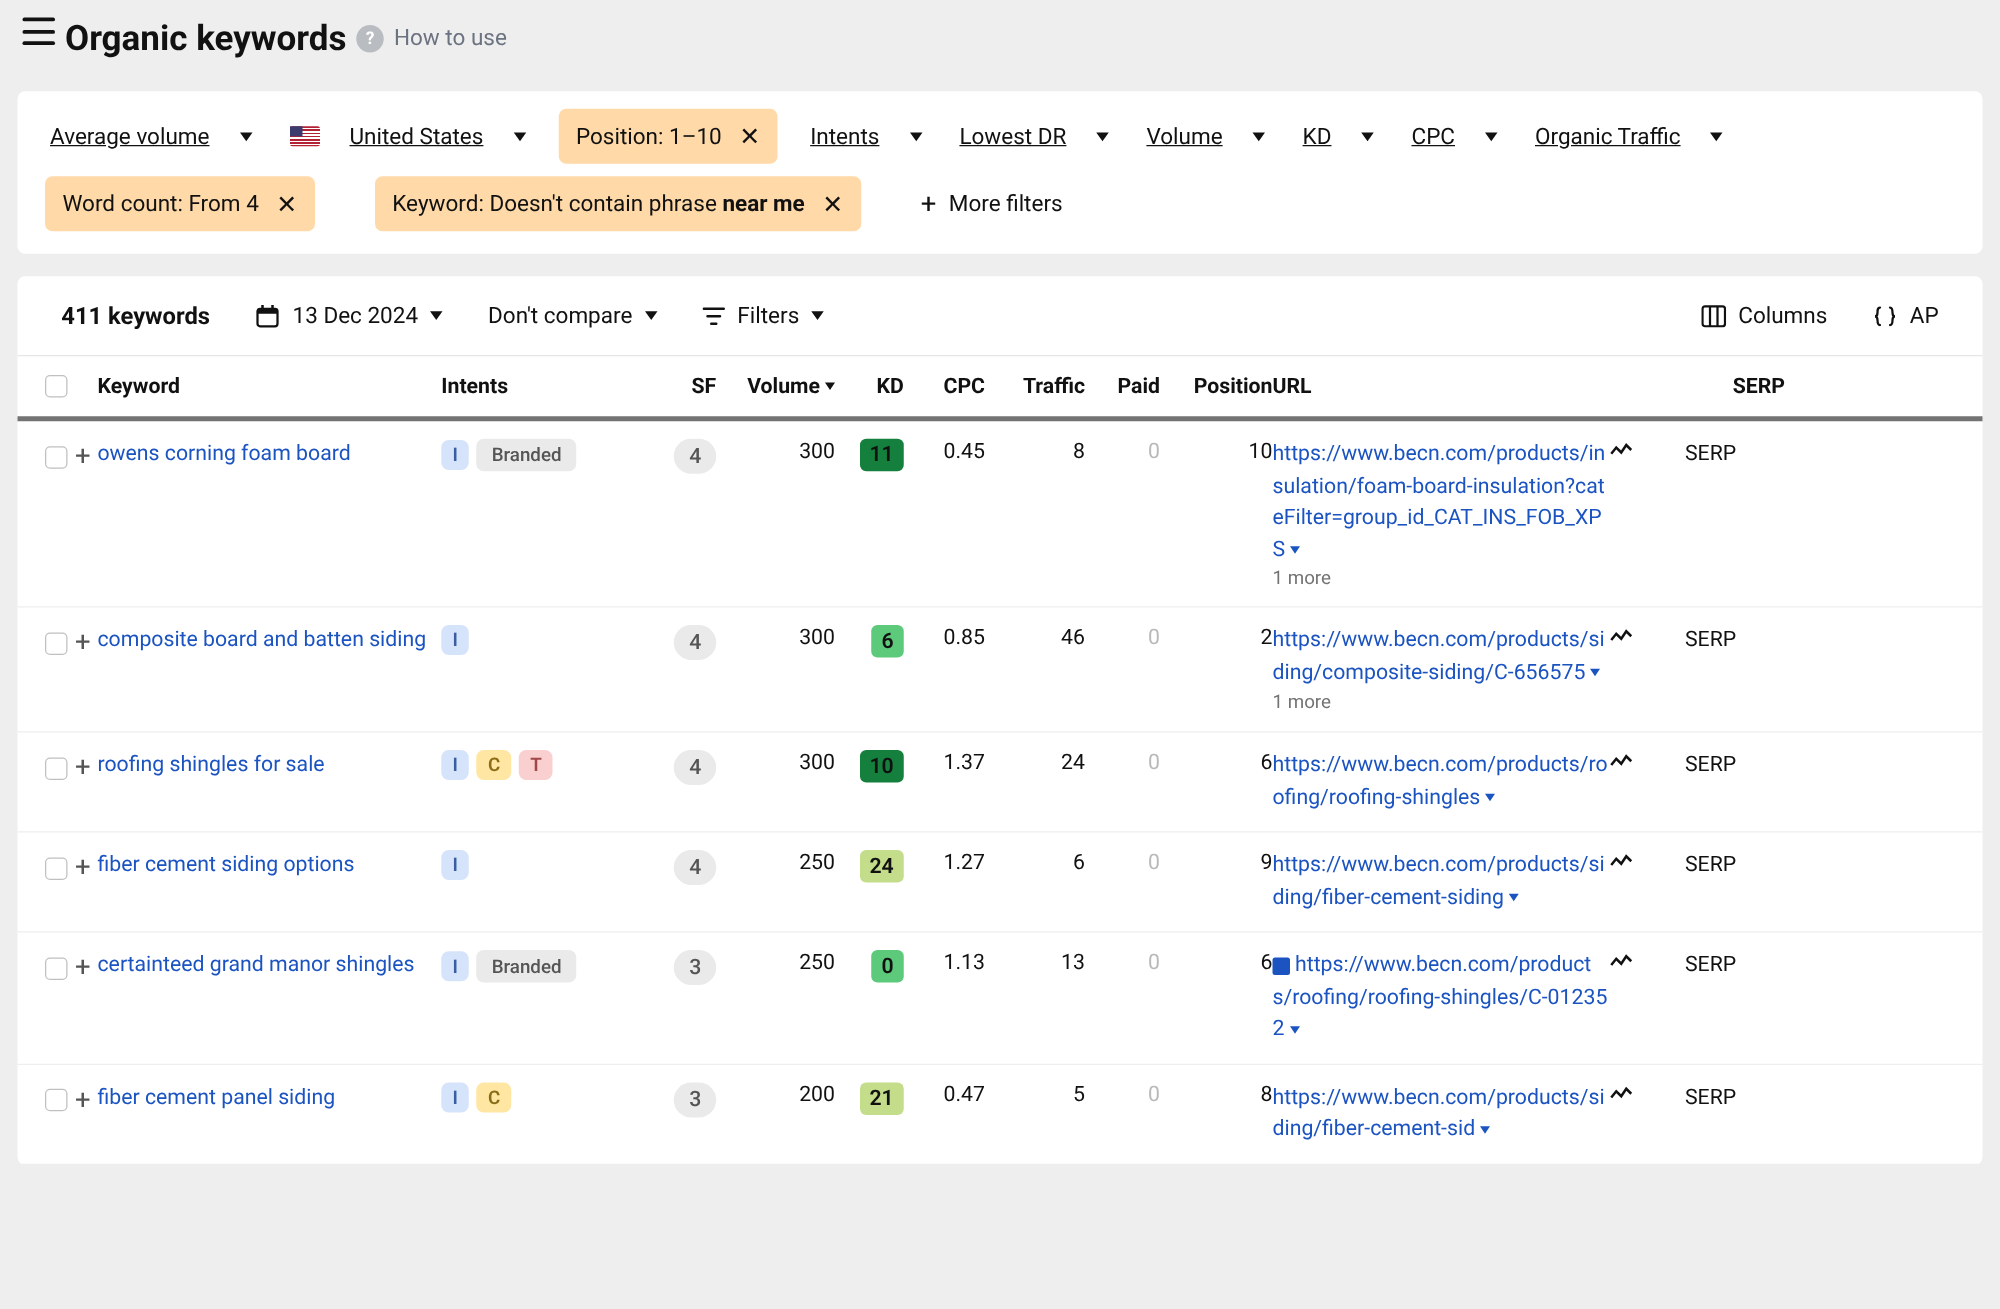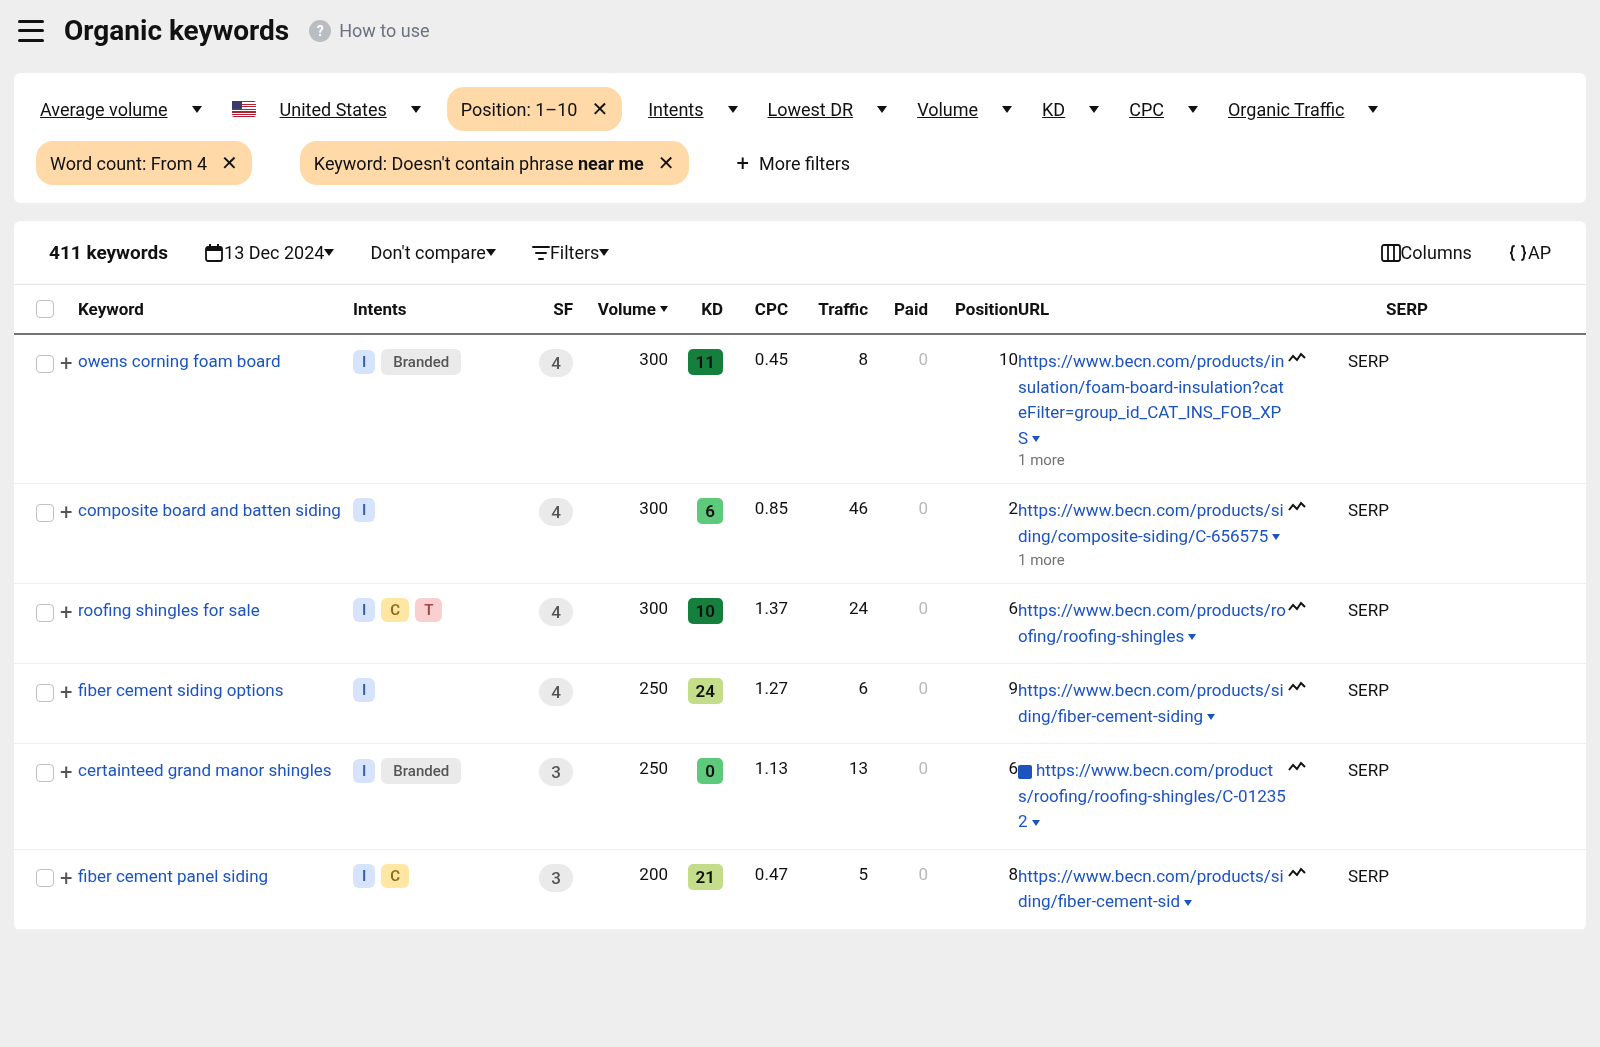--- a/index.html
+++ b/index.html
@@ -1,47 +1,47 @@
 <!DOCTYPE html>
 <html><head>
 <meta charset="utf-8">
 <style>
 * { box-sizing: border-box; margin: 0; padding: 0; }
 body { font-family: -apple-system, BlinkMacSystemFont, "Segoe UI", Roboto, Helvetica, Arial, sans-serif; background: #eeeeee; color: #111; font-size: 17px; }
-.page-header { display: flex; align-items: center; padding: 14px 18px 26px; gap: 20px; }
+.page-header { display: flex; padding: 14px 18px 26px; gap: 8px; }
 .hamburger { width: 26px; height: 22px; display: flex; flex-direction: column; justify-content: space-between; cursor: pointer; }
 .hamburger span { display: block; height: 3px; background: #111; border-radius: 2px; }
 .page-title { font-size: 28px; font-weight: 700; }
 .howto { display: flex; align-items: center; gap: 8px; color: #6b7280; font-size: 18px; }
 .howto-icon { width: 22px; height: 22px; border-radius: 50%; background: #b9bdc1; color: #fff; display: inline-flex; align-items: center; justify-content: center; font-weight: 700; font-size: 14px; }
 
 .panel { background: #fff; margin: 0 14px; border-radius: 6px; }
 .filters-bar { padding: 14px 22px; display: flex; flex-wrap: wrap; gap: 18px 22px; align-items: center; }
 .filter-row2 { padding-top: 0; margin-top: -4px; padding-bottom: 18px; gap: 48px; }
 
 .f-btn { display: inline-flex; align-items: center; gap: 24px; font-size: 18px; color: #111; cursor: pointer; padding: 8px 4px; border-radius: 6px; text-decoration: underline; }
 .f-btn .caret { border-left: 5px solid transparent; border-right: 5px solid transparent; border-top: 7px solid #111; display: inline-block; }
 .flag { width: 24px; height: 16px; background: linear-gradient(180deg,#b22234 0 8%,#fff 8% 16%,#b22234 16% 24%,#fff 24% 32%,#b22234 32% 40%,#fff 40% 48%,#b22234 48% 56%,#fff 56% 64%,#b22234 64% 72%,#fff 72% 80%,#b22234 80% 88%,#fff 88% 96%,#b22234 96% 100%); position: relative; border-radius: 2px; }
 .flag::before { content:""; position:absolute; left:0; top:0; width:10px; height:8px; background:#3c3b6e; }
 
-.chip { background: #ffd9a8; border-radius: 17px; padding: 10px 14px; display: inline-flex; align-items: center; gap: 14px; font-size: 18px; text-align: right; }
+.chip { background: #ffd9a8; border-radius: 6px; padding: 10px 14px; display: inline-flex; align-items: center; gap: 14px; font-size: 18px; text-align: right; }
 .chip .x { font-size: 20px; cursor: pointer; }
 .chip b { font-weight: 700; }
 
 .morefilters { display: inline-flex; align-items: center; gap: 10px; font-size: 18px; }
 .plus { font-size: 22px; }
 
 .toolbar { display: flex; align-items: center; padding: 20px 35px; gap: 36px; border-bottom: 1px solid #e6e6e6; }
 .kwcount { font-size: 19px; font-weight: 700; }
-.tool { display: inline-flex; align-items: center; font-size: 18px; color: #111; cursor: pointer; }
+.tool { display: inline-flex; align-items: center; gap: 10px; font-size: 18px; color: #111; cursor: pointer; }
 .tool .caret { border-left: 5px solid transparent; border-right: 5px solid transparent; border-top: 7px solid #111; display:inline-block; }
 .spacer { flex: 1; }
 .cal-icon svg, .filt-icon svg, .cols-icon svg, .api-icon svg { display:block; }
 
-.table-head { display: grid; grid-template-columns: 42px 275px 160px 60px 95px 55px 65px 80px 60px 90px 270px 60px 80px; align-items: center; padding: 14px 22px; border-bottom: 2px solid #737373; font-weight: 700; color: #111; font-size: 17px; }
+.table-head { display: grid; grid-template-columns: 42px 275px 160px 60px 95px 55px 65px 80px 60px 90px 270px 60px 80px; align-items: center; padding: 14px 22px; border-bottom: 4px solid #737373; font-weight: 700; color: #111; font-size: 17px; }
 .th { text-align: left; }
 .th.r { text-align: right; }
 .th.sort { display: flex; align-items: center; gap: 4px; }
 .th.sort.r { justify-content: flex-end; }
 .sort-caret { border-left:4px solid transparent; border-right:4px solid transparent; border-top:6px solid #111; }
 
 .row { display: grid; grid-template-columns: 42px 275px 160px 60px 95px 55px 65px 80px 60px 90px 270px 60px 80px; padding: 14px 22px; border-bottom: 1px solid #eee; align-items: flex-start; font-size: 17px; }
 .cb-cell { display:flex; align-items:center; gap:6px; padding-top:2px; }
 .cb { width:18px; height:18px; border:1.5px solid #c0c0c0; border-radius:4px; cursor:pointer; }
 .expand { font-size: 22px; color:#555; cursor:pointer; }

